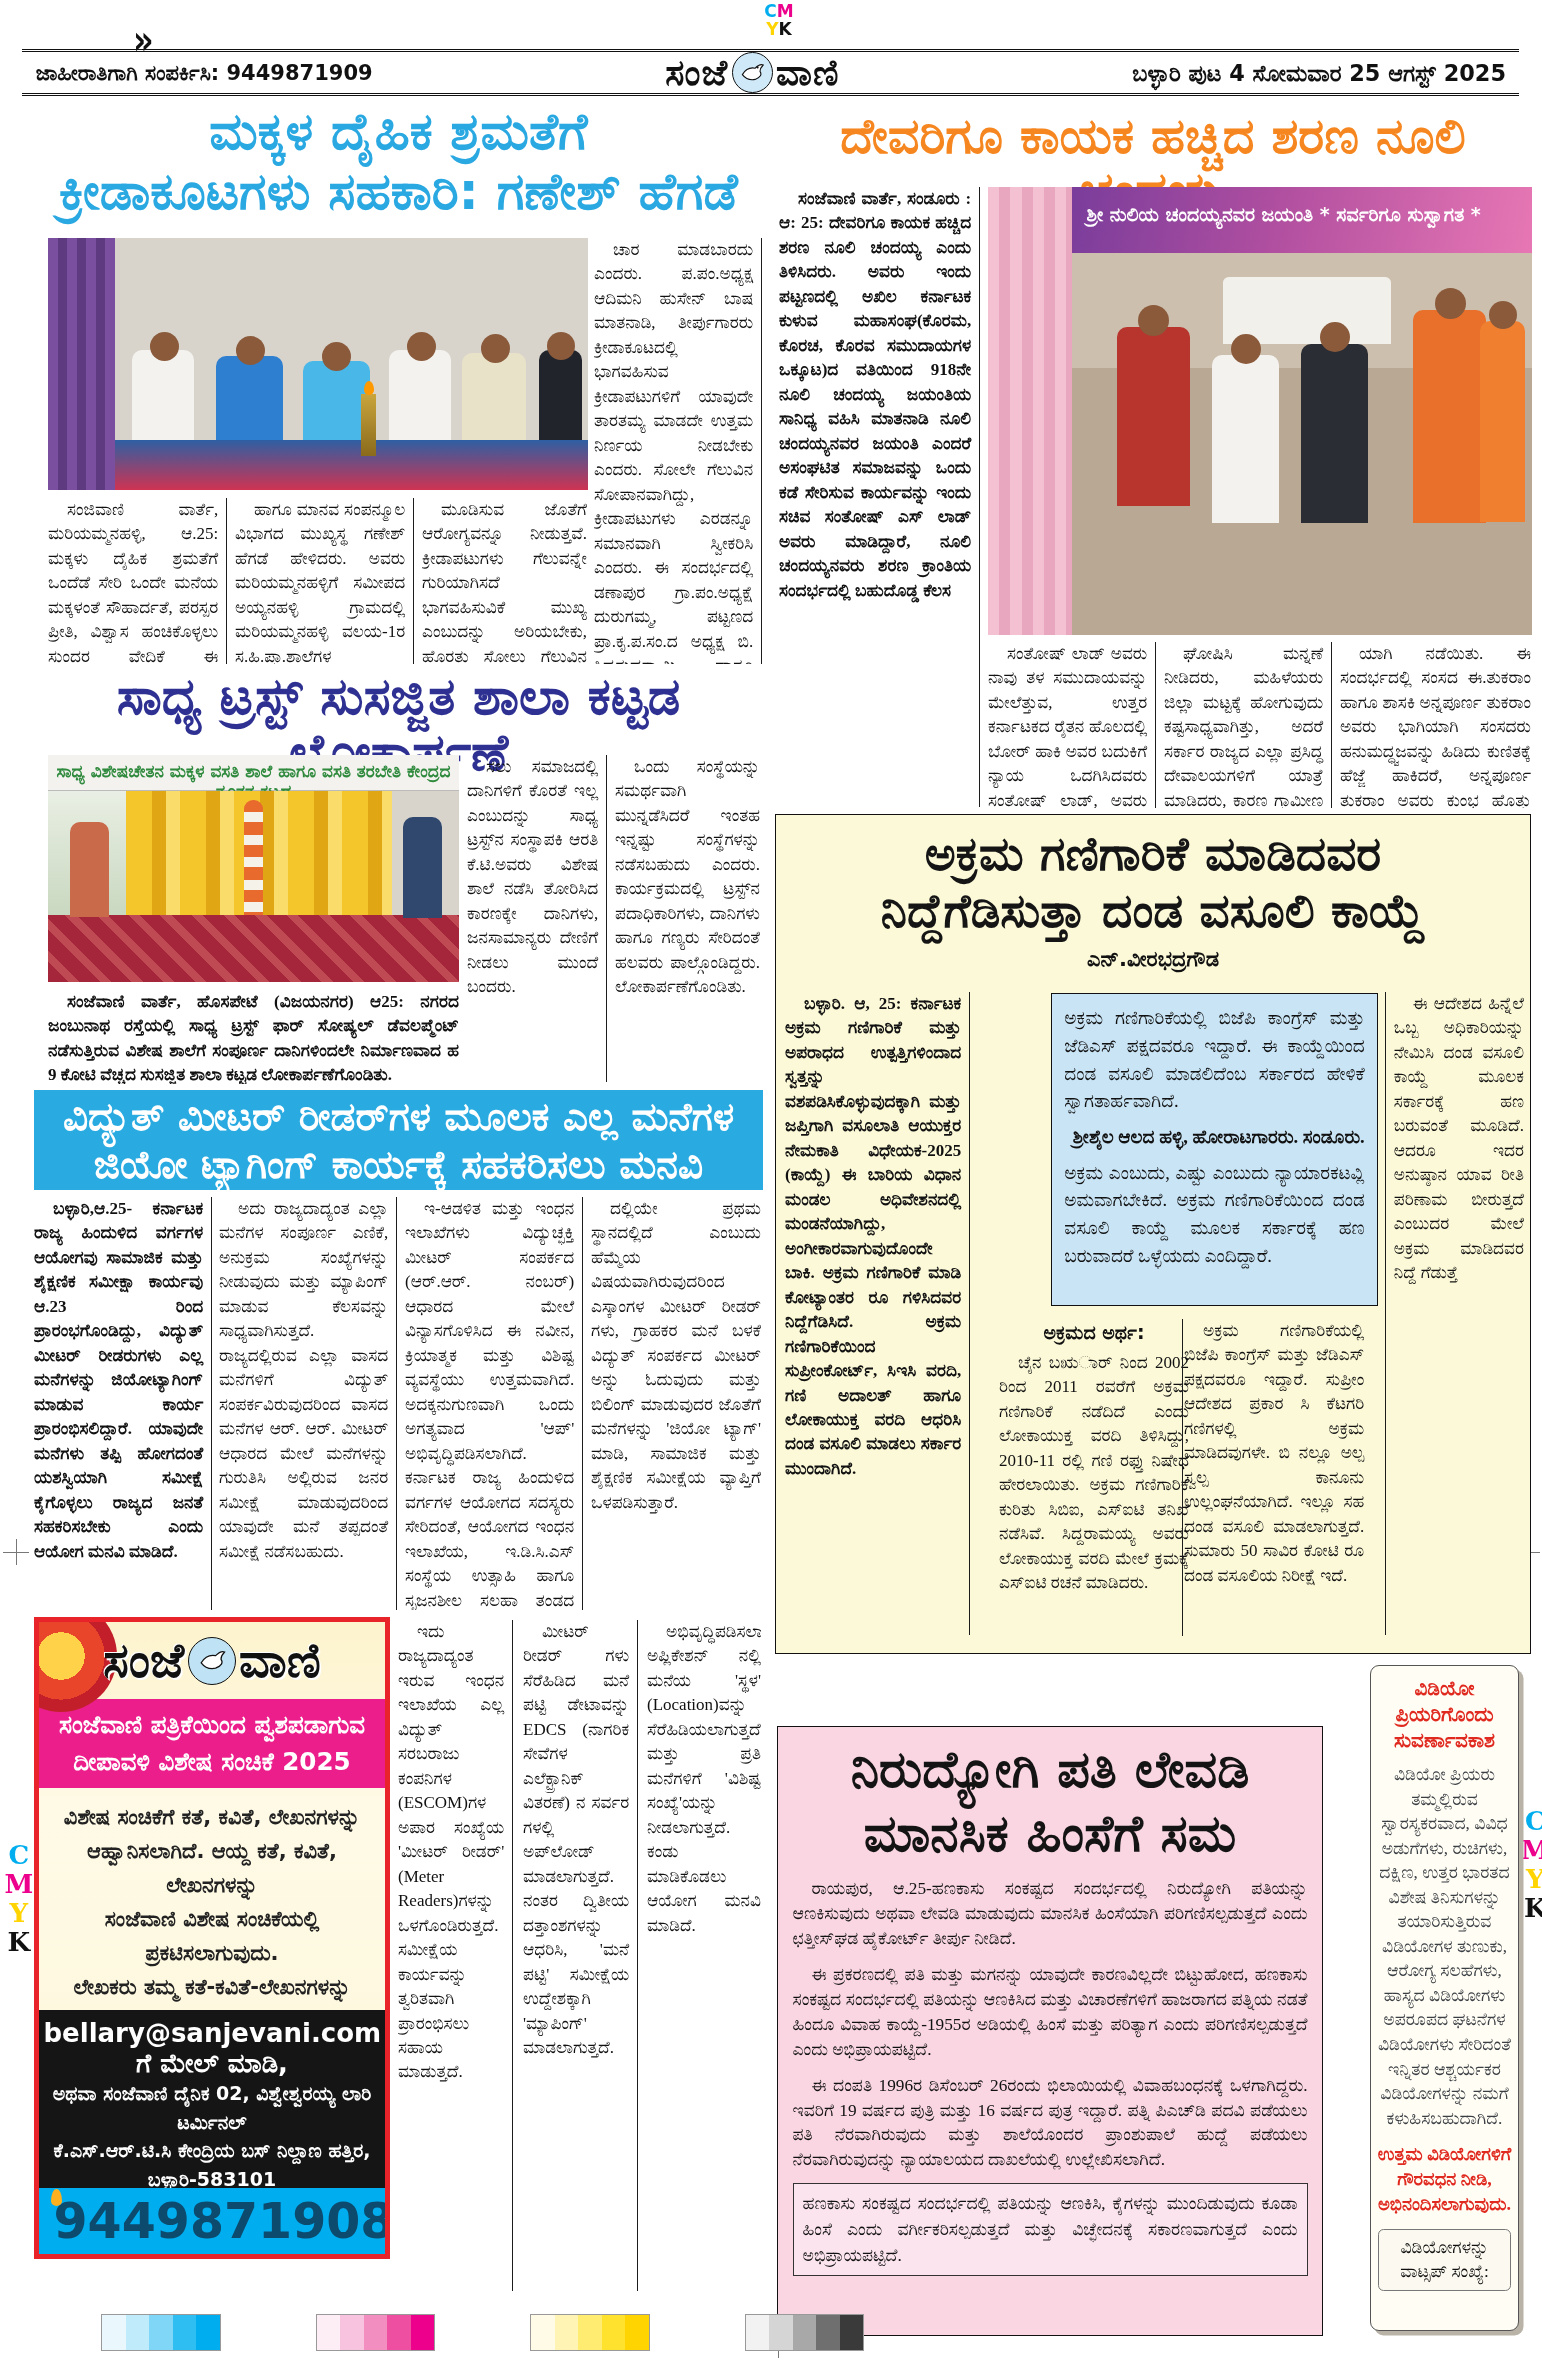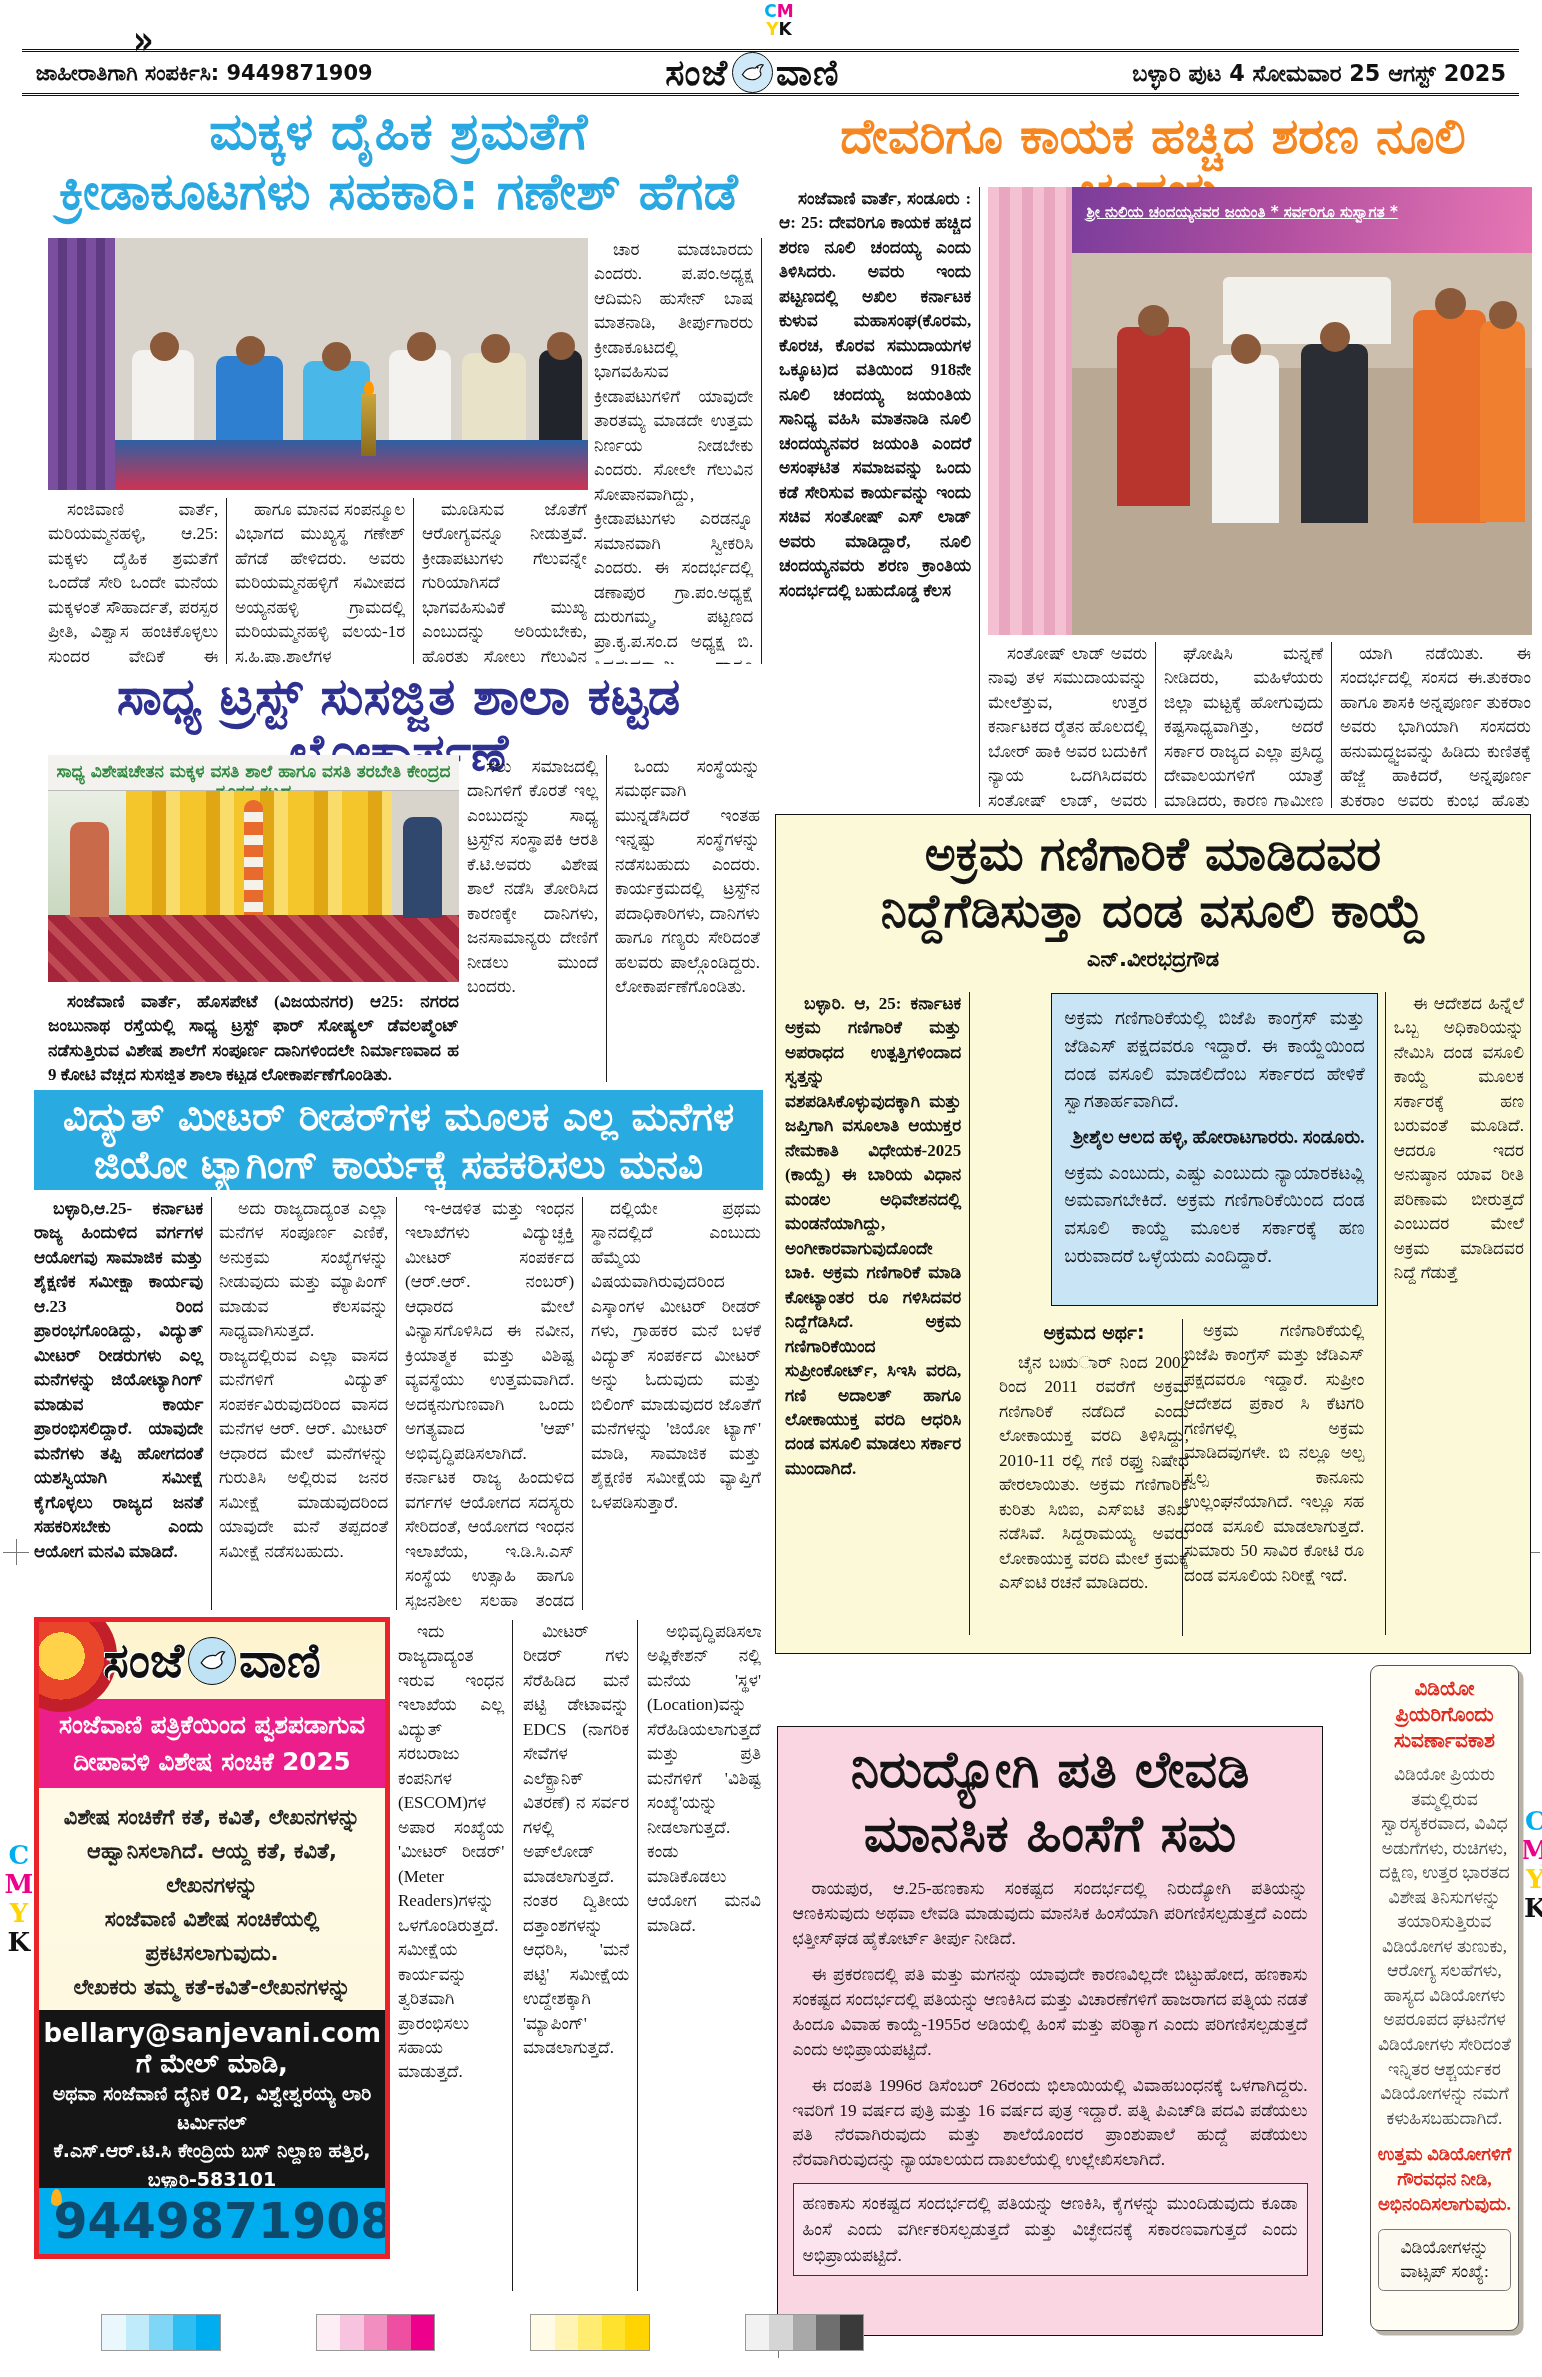--- a/index.html
+++ b/index.html
@@ -229,21 +229,21 @@
     </div>
 
   <div class="hl hl-sandur">ದೇವರಿಗೂ ಕಾಯಕ ಹಚ್ಚಿದ ಶರಣ ನೂಲಿ ಚಂದಯ್ಯ</div>
 
   <div class="col vrule abs" style="left:779px; top:187px; width:201px; height:620px;">
     <p class="dateline">ಸಂಜೆವಾಣಿ ವಾರ್ತೆ, ಸಂಡೂರು : ಆ: 25: ದೇವರಿಗೂ ಕಾಯಕ ಹಚ್ಚಿದ ಶರಣ ನೂಲಿ ಚಂದಯ್ಯ ಎಂದು ತಿಳಿಸಿದರು. ಅವರು ಇಂದು ಪಟ್ಟಣದಲ್ಲಿ ಅಖಿಲ ಕರ್ನಾಟಕ ಕುಳುವ ಮಹಾಸಂಘ(ಕೊರಮ, ಕೊರಚ, ಕೊರವ ಸಮುದಾಯಗಳ ಒಕ್ಕೂಟ)ದ ವತಿಯಿಂದ 918ನೇ ನೂಲಿ ಚಂದಯ್ಯ ಜಯಂತಿಯ ಸಾನಿಧ್ಯ ವಹಿಸಿ ಮಾತನಾಡಿ ನೂಲಿ ಚಂದಯ್ಯನವರ ಜಯಂತಿ ಎಂದರೆ ಅಸಂಘಟಿತ ಸಮಾಜವನ್ನು ಒಂದು ಕಡೆ ಸೇರಿಸುವ ಕಾರ್ಯವನ್ನು ಇಂದು ಸಚಿವ ಸಂತೋಷ್ ಎಸ್ ಲಾಡ್ ಅವರು ಮಾಡಿದ್ದಾರೆ, ನೂಲಿ ಚಂದಯ್ಯನವರು ಶರಣ ಕ್ರಾಂತಿಯ ಸಂದರ್ಭದಲ್ಲಿ ಬಹುದೊಡ್ಡ ಕೆಲಸ</p>
   </div>
 
   <div class="photo photoB abs" style="left:988px; top:187px; width:544px; height:448px;">
     <div class="photoB-drape"></div>
-    <div class="ph-banner" style="font-size:15px; padding:15.7px 5.6px 0 14.5px;text-decoration:underline;">
+    <div class="ph-banner" style="font-size:19px; padding:15.7px 5.6px 0 14.5px;">
       <span>ಶ್ರೀ ನುಲಿಯ ಚಂದಯ್ಯನವರ ಜಯಂತಿ  * ಸರ್ವರಿಗೂ ಸುಸ್ವಾಗತ *</span>
     </div>
     <div class="photoB-crowd"></div>
     <div class="tbl" style="left:235px; top:90px; width:168px; height:67px;"></div>
     <div class="person" style="left:129px; top:140px; width:73px; height:179px; background:#b8352e;"></div>
     <div class="head" style="left:150px; top:118px; width:31px; height:31px;"></div>
     <div class="person" style="left:224px; top:168px; width:67px; height:168px; background:#f4f2ee;"></div>
     <div class="head" style="left:243px; top:147px; width:30px; height:30px;"></div>
     <div class="person" style="left:313px; top:157px; width:67px; height:179px; background:#2b2d35;"></div>
     <div class="head" style="left:332px; top:135px; width:30px; height:30px;"></div>

